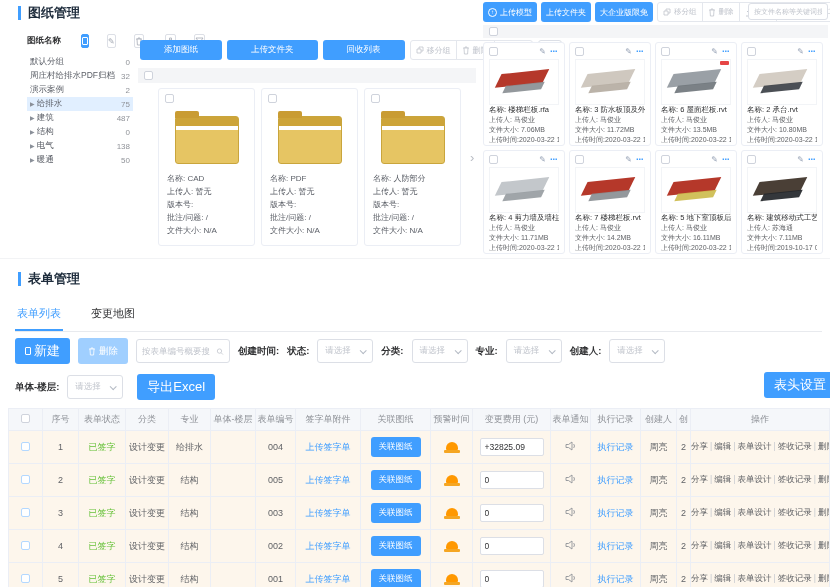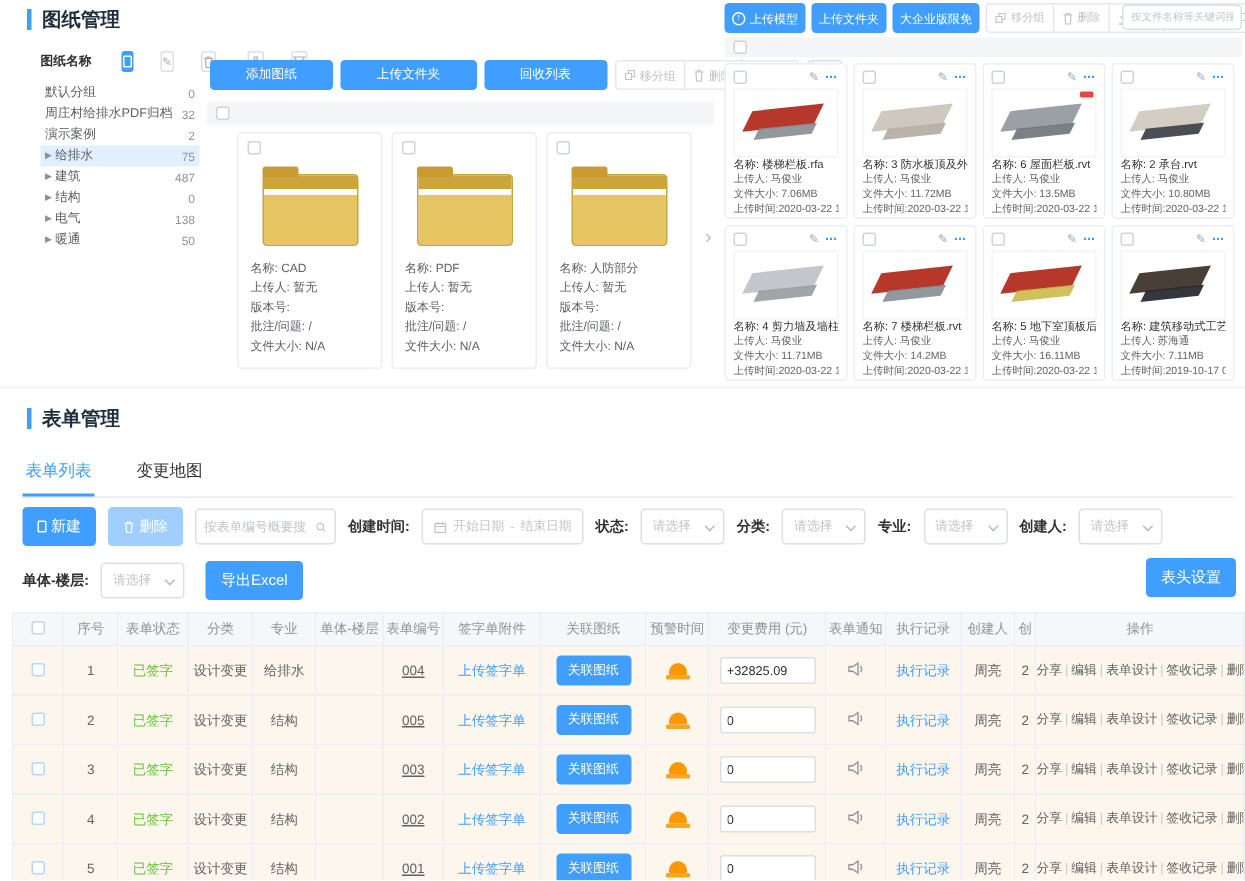--- a/index.html
+++ b/index.html
@@ -6,21 +6,21 @@
   html,body { width:830px; height:587px; }
   body { font-family:"Liberation Sans","DejaVu Sans",sans-serif; background:#fff; color:#303133; }
   #app { position:relative; width:830px; height:587px; overflow:hidden; background:#fff; }
   .abs { position:absolute; }
 
   
   .sec-title { font-size:13px; font-weight:bold; color:#1f2d3d; border-left:3px solid #409eff; padding-left:7px; line-height:14px; }
 
   
   .btn-blue { background:#409eff; color:#fff; border:none; border-radius:3px; font-size:8.5px; height:20px; display:inline-flex; align-items:center; justify-content:center; gap:3px; padding:0 24px; white-space:nowrap; cursor:pointer; }
-  .btn-blue.big { height:26px; font-size:10px; padding:0 10px; }
+  .btn-blue.big { height:26px; font-size:13px; padding:0 10px; }
   .btn-disabled-blue { background:#a0cfff; color:#fff; border:none; border-radius:3px; font-size:9.5px; height:26px; display:inline-flex; align-items:center; justify-content:center; gap:3px; padding:0 10px; white-space:nowrap; }
   .dis-group { display:inline-flex; align-items:stretch; border:1px solid #e4e7ed; border-radius:3px; background:#fff; color:#c0c4cc; font-size:8px; height:20px; }
   .dis-group .seg { display:flex; align-items:center; gap:3px; padding:0 5px; white-space:nowrap; }
   .dis-group .seg + .seg { border-left:1px solid #e4e7ed; }
   .search-box { display:flex; align-items:center; gap:3px; border:1px solid #dcdfe6; border-radius:3px; background:#fff; padding:0 5px; height:20px; color:#c0c4cc; }
   .search-box input { border:none; outline:none; width:100%; font-size:8px; color:#606266; background:transparent; font-family:inherit; }
   .search-box input::placeholder { color:#c0c4cc; }
   .cb { width:11px; height:11px; border:1px solid #cfd3dc; border-radius:2px; background:#fff; display:inline-block; flex:none; }
   .cb.sm { width:9px; height:9px; }
   .caret { width:5px; height:5px; border-right:1px solid #b4bac4; border-bottom:1px solid #b4bac4; transform:rotate(45deg) translateY(-1px); display:inline-block; }
@@ -78,21 +78,21 @@
   th, td { border:1px solid #ebeef5; overflow:hidden; white-space:nowrap; text-align:center; }
   thead th { background:#f5f7fa; color:#909399; font-weight:normal; font-size:9px; height:22px; }
   tbody td { background:#fdf6ec; height:33px; font-size:9px; color:#606266; }
   th:nth-of-type(1){width:34px} th:nth-of-type(2){width:36px} th:nth-of-type(3){width:47px}
   th:nth-of-type(4){width:43px} th:nth-of-type(5){width:42px} th:nth-of-type(6){width:45px}
   th:nth-of-type(7){width:40px} th:nth-of-type(8){width:65px} th:nth-of-type(9){width:70px}
   th:nth-of-type(10){width:42px} th:nth-of-type(11){width:78px} th:nth-of-type(12){width:40px}
   th:nth-of-type(13){width:50px} th:nth-of-type(14){width:36px} th:nth-of-type(15){width:14px}
   .st-green { color:#67c23a; }
   .lnk { color:#409eff; cursor:pointer; }
-  .code-lnk { color:#606266; text-decoration:underline; cursor:pointer; }
+  .code-lnk { color:#606266; cursor:pointer; }
   .btn-mini { background:#409eff; color:#fff; border:none; border-radius:3px; font-size:8.5px; height:20px; padding:0 8px; cursor:pointer; }
   .cost-input { width:64px; height:18px; border:1px solid #dcdfe6; border-radius:2px; font-size:8.5px; color:#303133; padding:0 4px; font-family:inherit; }
   .alarm { width:12px; height:8px; background:#ff9800; border-radius:6px 6px 1px 1px; position:relative; display:inline-block; }
   .alarm::after { content:""; position:absolute; left:-2px; bottom:-2.5px; width:16px; height:2.5px; background:#f5a623; border-radius:1px; }
   .ops { font-size:8.5px; color:#606266; }
   .ops .op { cursor:pointer; }
   .ops .sp { color:#c5c8ce; margin:0 2px; }
   .chev { color:#b8bcc4; font-size:13px; }
 </style>
 </head>
@@ -454,29 +454,20 @@
       <span>删除</span>
     </button>
     <span class="search-box" style="width:94px; height:24px;">
       <input style="font-size: 8.5px;" placeholder="按表单编号概要搜">
       <svg width="9" height="9" viewBox="0 0 9 9" style="color:#c0c4cc">
           <circle cx="4" cy="4" r="2.5" fill="none" stroke="currentColor" stroke-width="0.9"></circle>
           <path d="M6 6l2 2" stroke="currentColor" stroke-width="0.9"></path>
         </svg>
     </span>
     <span class="lbl">创建时间:</span>
-    <span class="date-box">
-      <svg width="9" height="9" viewBox="0 0 9 9">
-          <rect x="1" y="2" width="7" height="6" fill="none" stroke="#c0c4cc" stroke-width="0.8"></rect>
-          <path d="M1 4h7M3 1v2M6 1v2" stroke="#c0c4cc" stroke-width="0.8"></path>
-        </svg>
-      <span>开始日期</span>
-      <span>-</span>
-      <span>结束日期</span>
-    </span>
     <span class="lbl">状态:</span>
     <span class="sel" style="width:56px;">
         <span>请选择</span>
         <span class="caret"></span>
       </span>
     <span class="lbl">分类:</span>
     <span class="sel" style="width:56px;">
         <span>请选择</span>
         <span class="caret"></span>
       </span>

